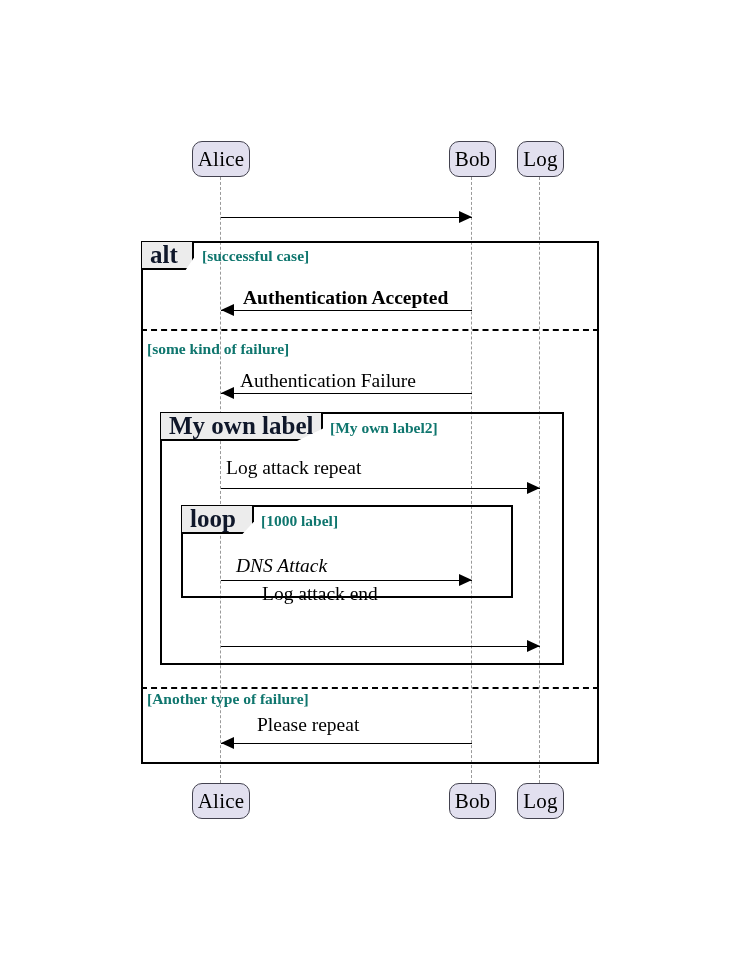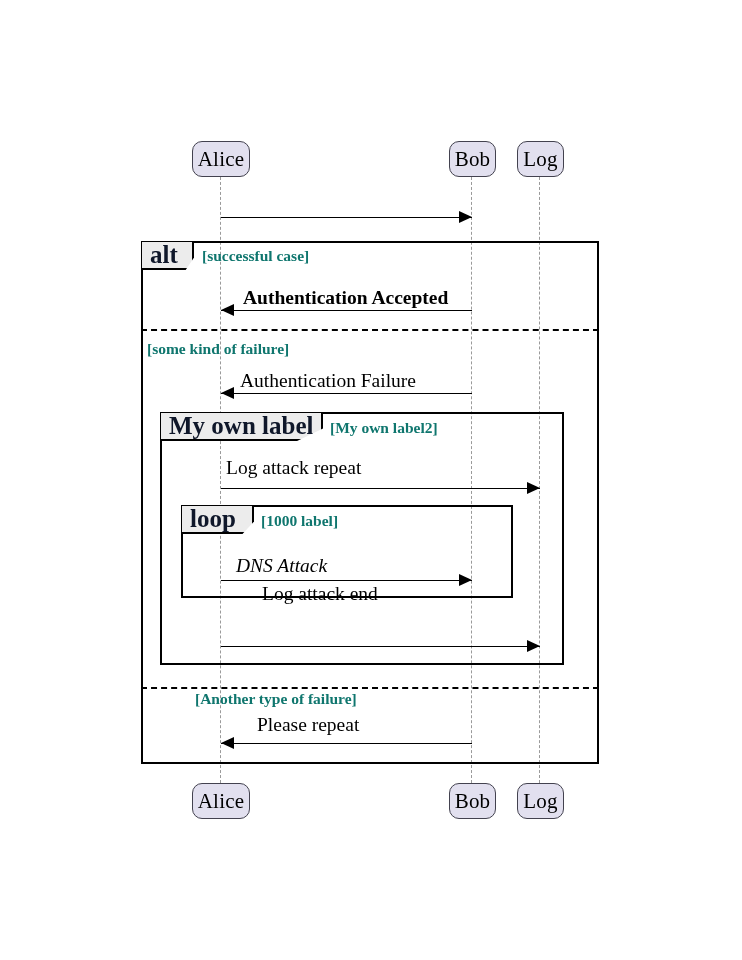--- a/index.html
+++ b/index.html
@@ -103,21 +103,21 @@
     <div class="lifeline" style="left: 220.2px; top: 177px; height: 606px;"></div>
     <div class="lifeline" style="left: 471.2px; top: 177px; height: 606px;"></div>
     <div class="lifeline" style="left: 539.2px; top: 177px; height: 606px;"></div>
     <div class="fragment" style="left: 141px; top: 241px; width: 458px; height: 523px;">
       <div class="frag-tab" style="width: 52px; height: 28px;">alt</div>
     </div>
     <div class="frag-guard" style="left: 202px; top: 247px;">[successful case]</div>
     <div class="frag-sep" style="left: 141px; top: 329px; width: 458px;"></div>
     <div class="frag-guard" style="left: 147px; top: 340px;">[some kind of failure]</div>
     <div class="frag-sep" style="left: 141px; top: 687px; width: 458px;"></div>
-    <div class="frag-guard" style="left: 147px; top: 690px; margin-left: 48px;">[Another type of failure]</div>
+    <div class="frag-guard" style="left: 147px; top: 690px;">[Another type of failure]</div>
     <div class="fragment inner" style="left: 160px; top: 412px; width: 404px; height: 253px;">
       <div class="frag-tab" style="width: 162px; height: 28px;">My own label</div>
     </div>
     <div class="frag-guard" style="left: 330px; top: 419px;">[My own label2]</div>
     <div class="fragment inner" style="left: 181px; top: 505px; width: 332px; height: 93px;">
       <div class="frag-tab" style="width: 72px; height: 28px;">loop</div>
     </div>
     <div class="frag-guard" style="left: 261px; top: 512px;">[1000 label]</div>
     <div class="msg-line" style="left: 221px; top: 217px; width: 251px;"></div>
     <div class="arrowhead right" style="top: 211.4px; left: 459px;"></div>

